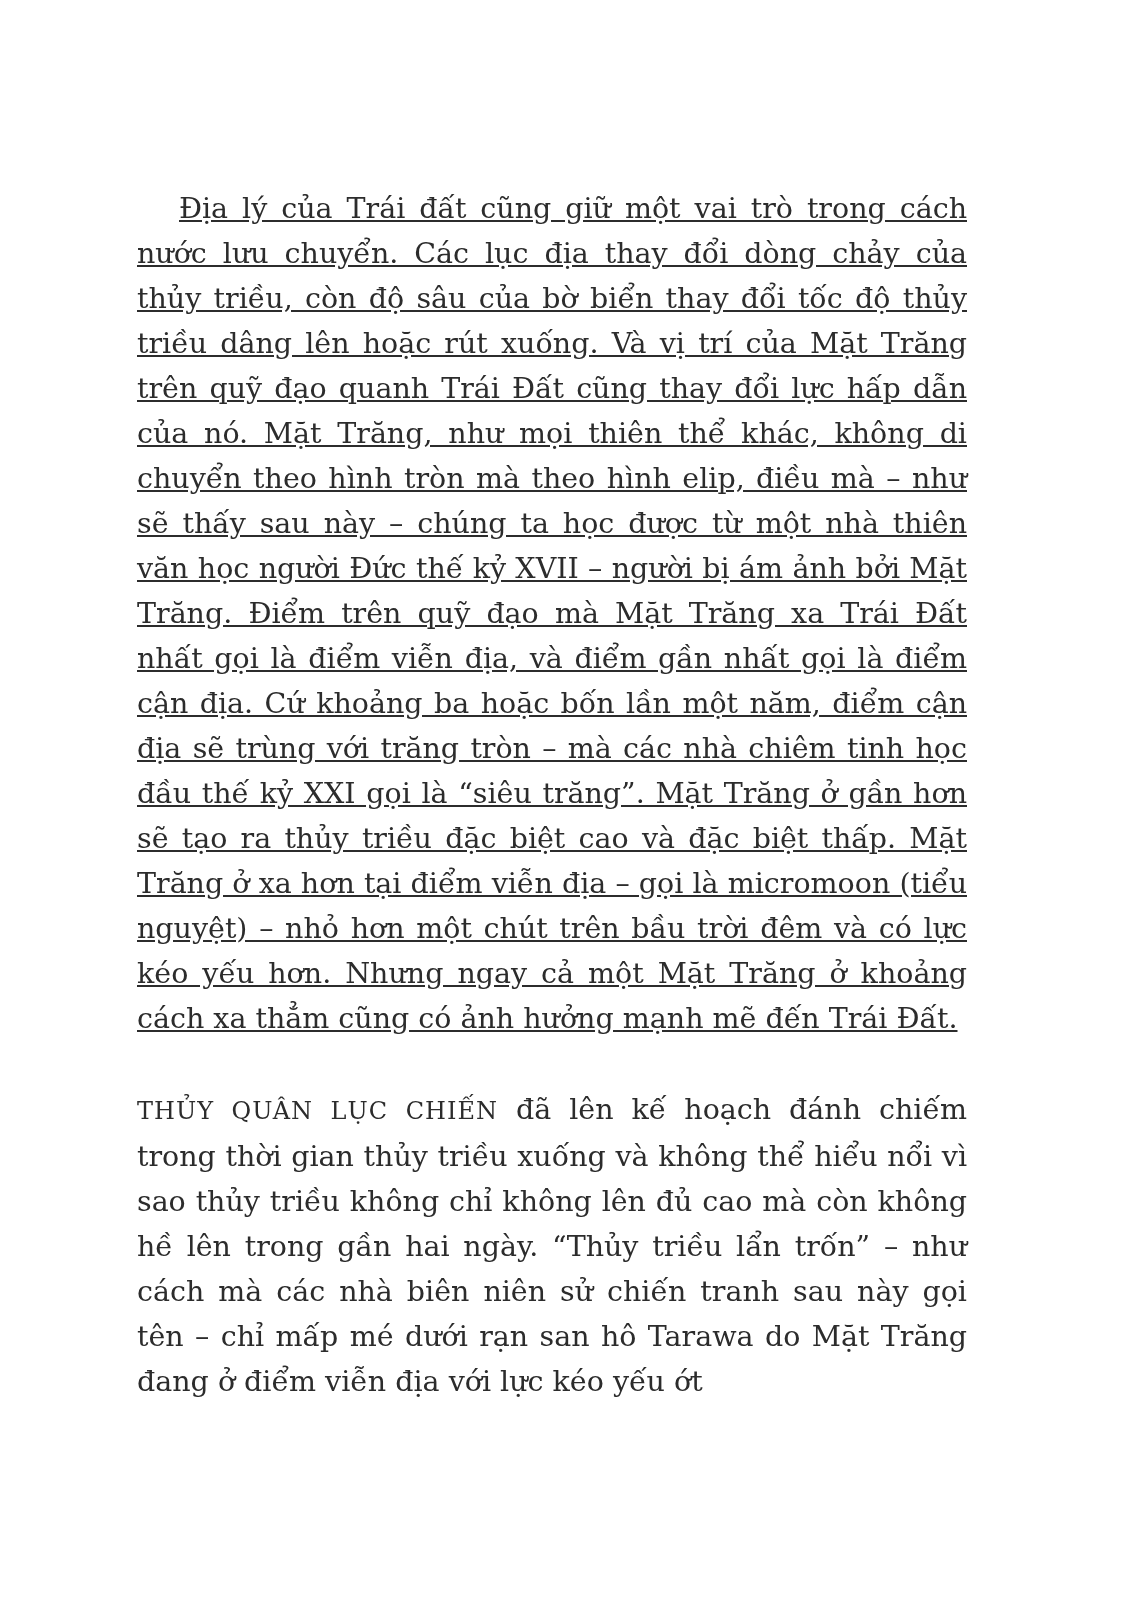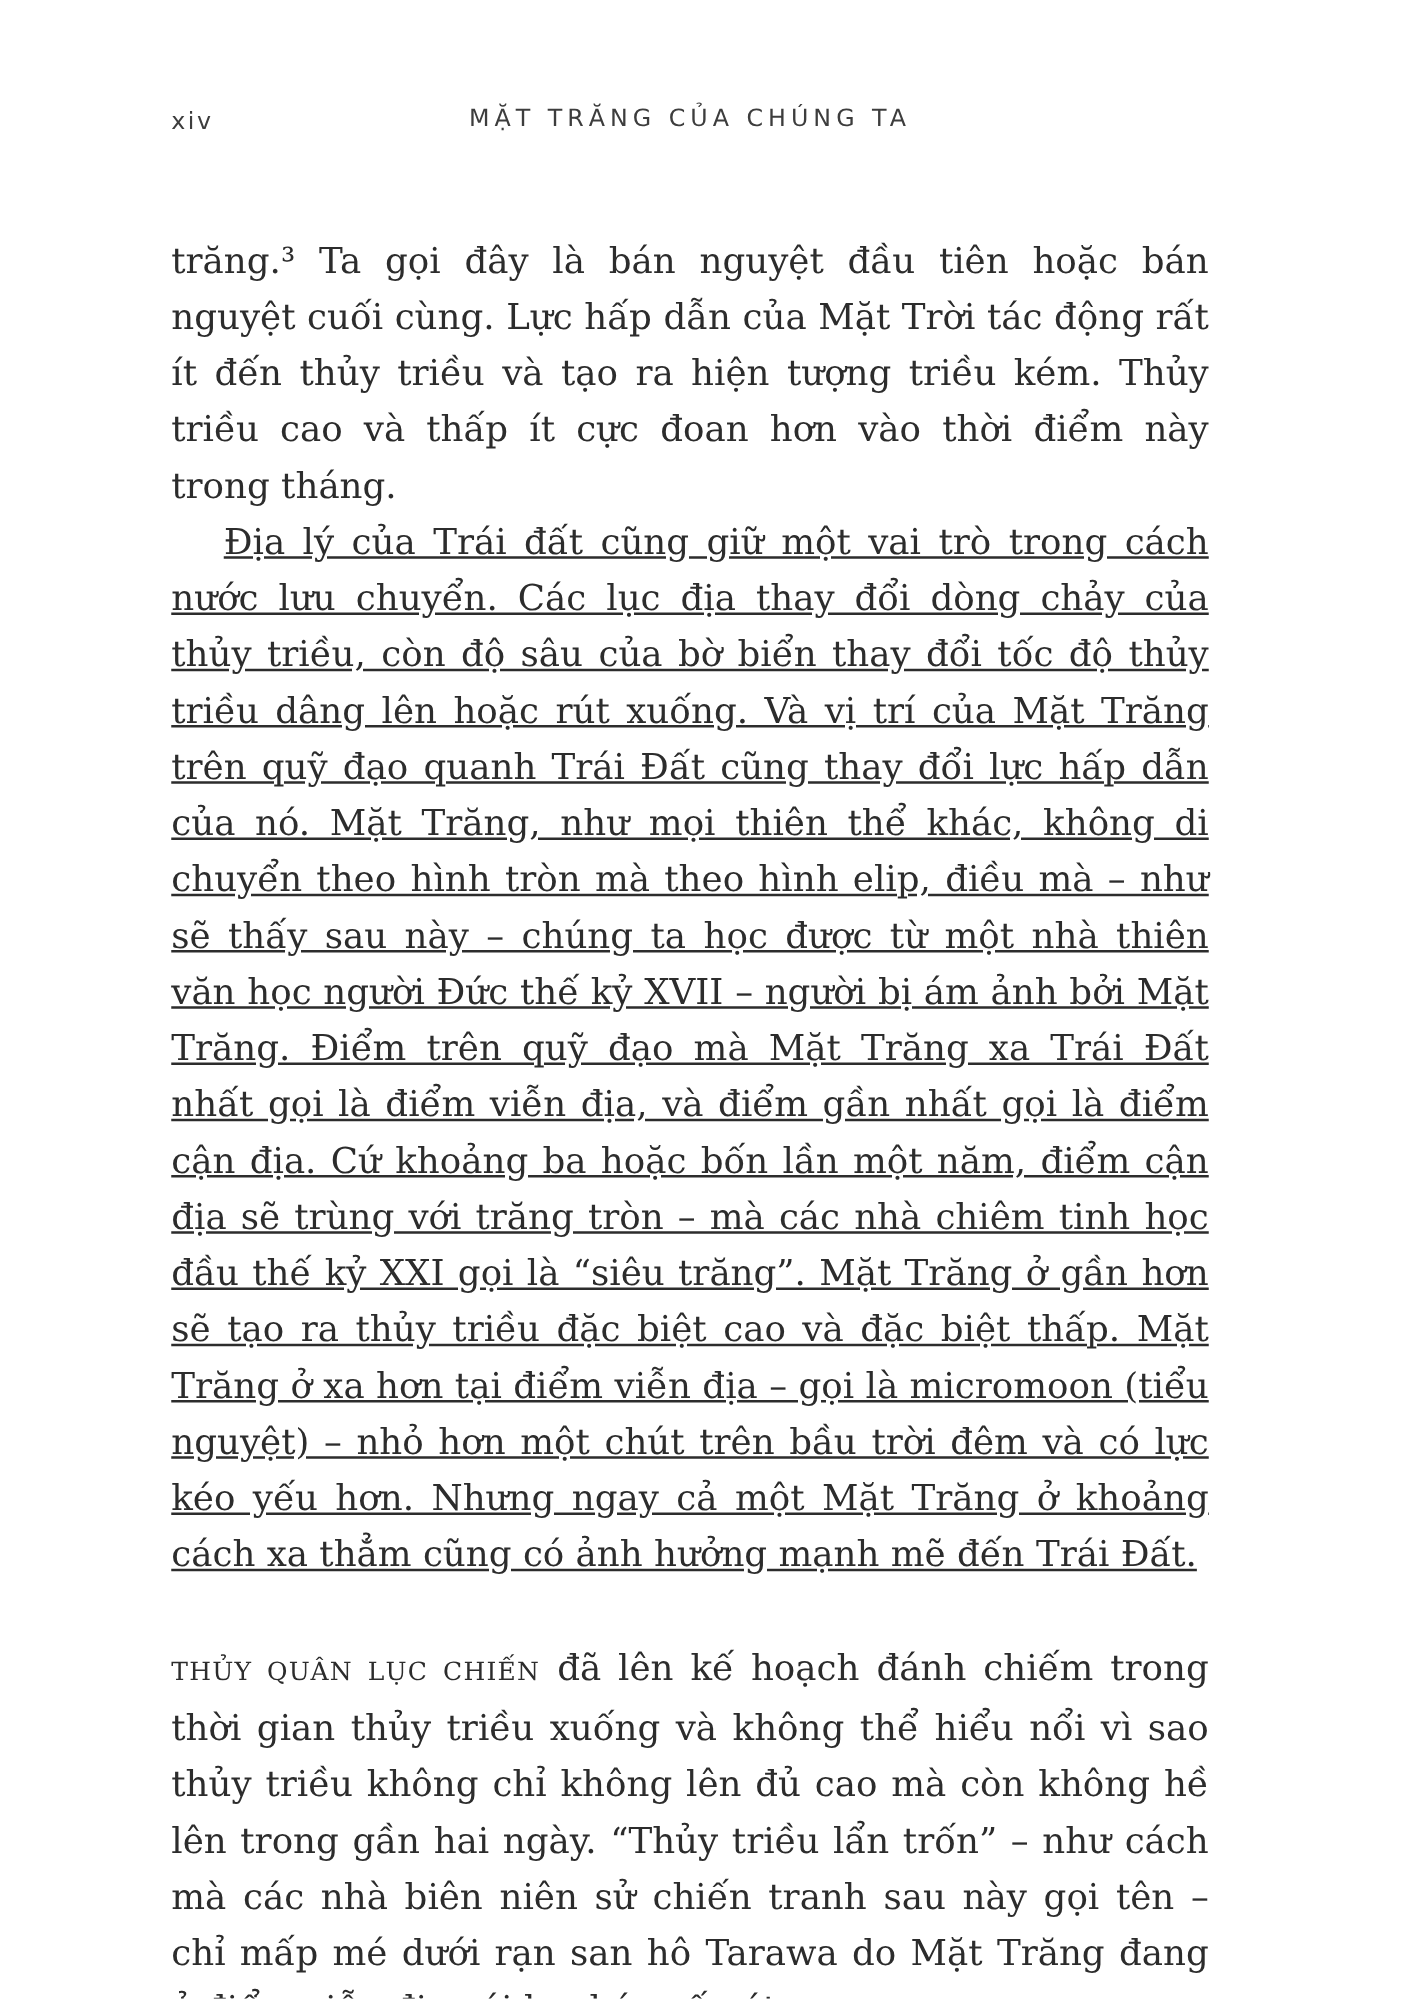--- a/index.html
+++ b/index.html
@@ -56,37 +56,32 @@
     padding: 0;
   }
   .para.indent {
     text-indent: 42px;
     text-decoration: underline;
   }
   .para.section-start {
     margin-top: 46px;
   }
   .smallcaps {
-    font-size: 20px;
+    font-size: 24px;
     letter-spacing: 1px;
   }
 </style>
 </head>
 <body>
 
 <div class="page">
 
-  <header class="running-head">
-    <span class="folio">xiv</span>
-    <span class="running-title">MẶT TRĂNG CỦA CHÚNG TA</span>
-  </header>
 
   <main class="body-text">
 
-    <p class="para">trăng.³ Ta gọi đây là bán nguyệt đầu tiên hoặc bán nguyệt cuối cùng. Lực hấp dẫn của Mặt Trời tác động rất ít đến thủy triều và tạo ra hiện tượng triều kém. Thủy triều cao và thấp ít cực đoan hơn vào thời điểm này trong tháng.</p>
 
     <p class="para indent">Địa lý của Trái đất cũng giữ một vai trò trong cách nước lưu chuyển. Các lục địa thay đổi dòng chảy của thủy triều, còn độ sâu của bờ biển thay đổi tốc độ thủy triều dâng lên hoặc rút xuống. Và vị trí của Mặt Trăng trên quỹ đạo quanh Trái Đất cũng thay đổi lực hấp dẫn của nó. Mặt Trăng, như mọi thiên thể khác, không di chuyển theo hình tròn mà theo hình elip, điều mà – như sẽ thấy sau này – chúng ta học được từ một nhà thiên văn học người Đức thế kỷ XVII – người bị ám ảnh bởi Mặt Trăng. Điểm trên quỹ đạo mà Mặt Trăng xa Trái Đất nhất gọi là điểm viễn địa, và điểm gần nhất gọi là điểm cận địa. Cứ khoảng ba hoặc bốn lần một năm, điểm cận địa sẽ trùng với trăng tròn – mà các nhà chiêm tinh học đầu thế kỷ XXI gọi là “siêu trăng”. Mặt Trăng ở gần hơn sẽ tạo ra thủy triều đặc biệt cao và đặc biệt thấp. Mặt Trăng ở xa hơn tại điểm viễn địa – gọi là micromoon (tiểu nguyệt) – nhỏ hơn một chút trên bầu trời đêm và có lực kéo yếu hơn. Nhưng ngay cả một Mặt Trăng ở khoảng cách xa thẳm cũng có ảnh hưởng mạnh mẽ đến Trái Đất.</p>
 
     <p class="para section-start"><span class="smallcaps">THỦY QUÂN LỤC CHIẾN</span><span> đã lên kế hoạch đánh chiếm trong thời gian thủy triều xuống và không thể hiểu nổi vì sao thủy triều không chỉ không lên đủ cao mà còn không hề lên trong gần hai ngày. “Thủy triều lẩn trốn” – như cách mà các nhà biên niên sử chiến tranh sau này gọi tên – chỉ mấp mé dưới rạn san hô Tarawa do Mặt Trăng đang ở điểm viễn địa với lực kéo yếu ớt</span></p>
 
   </main>
 
 </div>
 
 </body></html>

